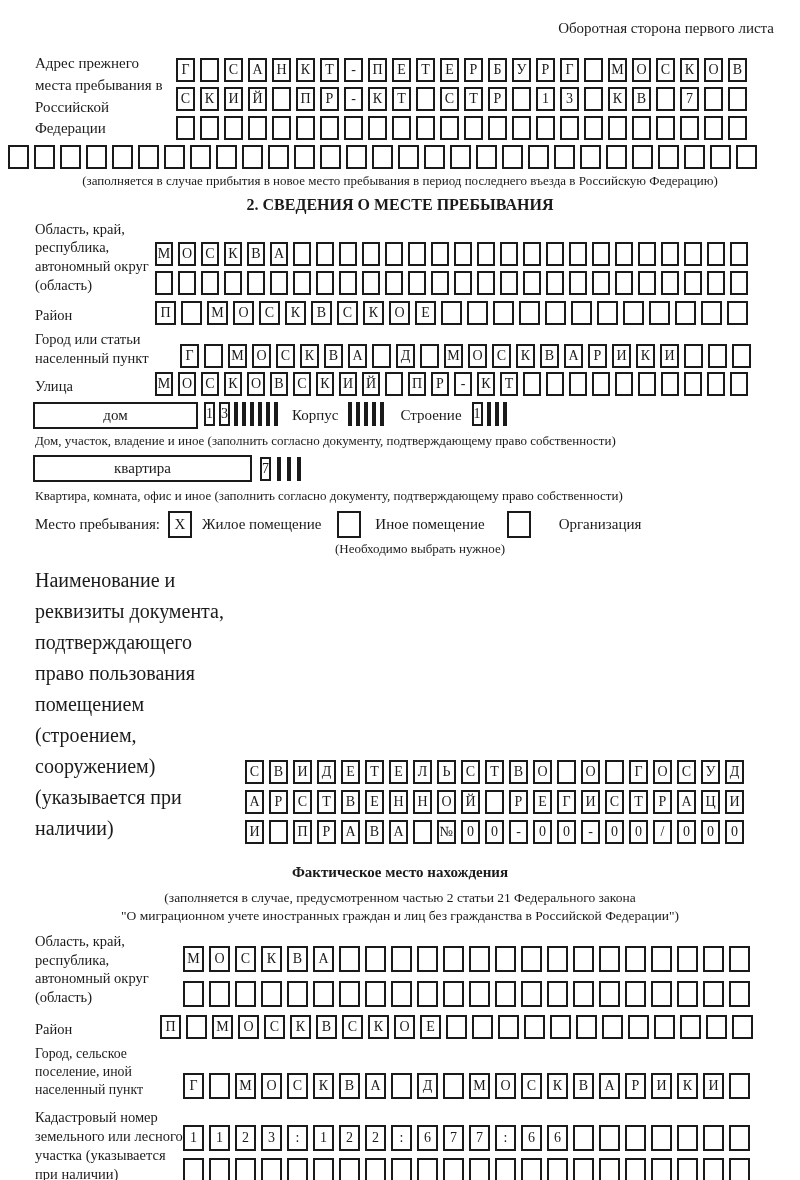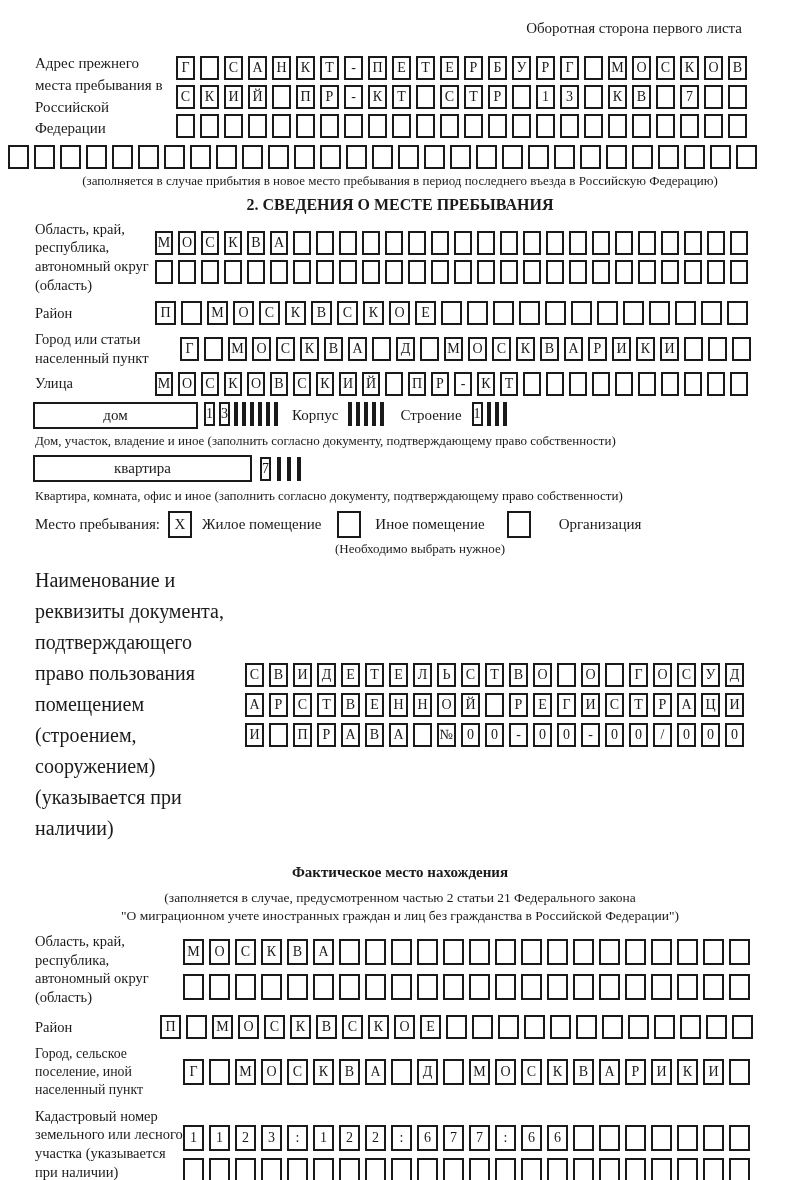--- a/index.html
+++ b/index.html
@@ -7,27 +7,27 @@
   body {
     height: 1180px;
     overflow: hidden;
     font-family: "Liberation Serif", "DejaVu Serif", serif;
     color: #1a1a1a;
   }
   .page { position: relative; width: 800px; height: 1180px; }
 
   .header-right {
     text-align: right;
-    padding-right: 58px;
+    padding-right: 26px;
     padding-top: 20px;
     font-size: 15px;
   }
 
   
-  .frow { display: flex; align-items: center; margin-left: 35px; }
+  .frow { display: flex; align-items: flex-end; margin-left: 35px; }
   .lbl { font-size: 14.5px; line-height: 1.3; flex-shrink: 0; }
 
   
   .cellrow { display: flex; gap: 5px; }
   .cell {
     display: inline-block;
     flex-shrink: 0;
     border: 2px solid #1a1a1a;
     height: 24px;
     text-align: center;

